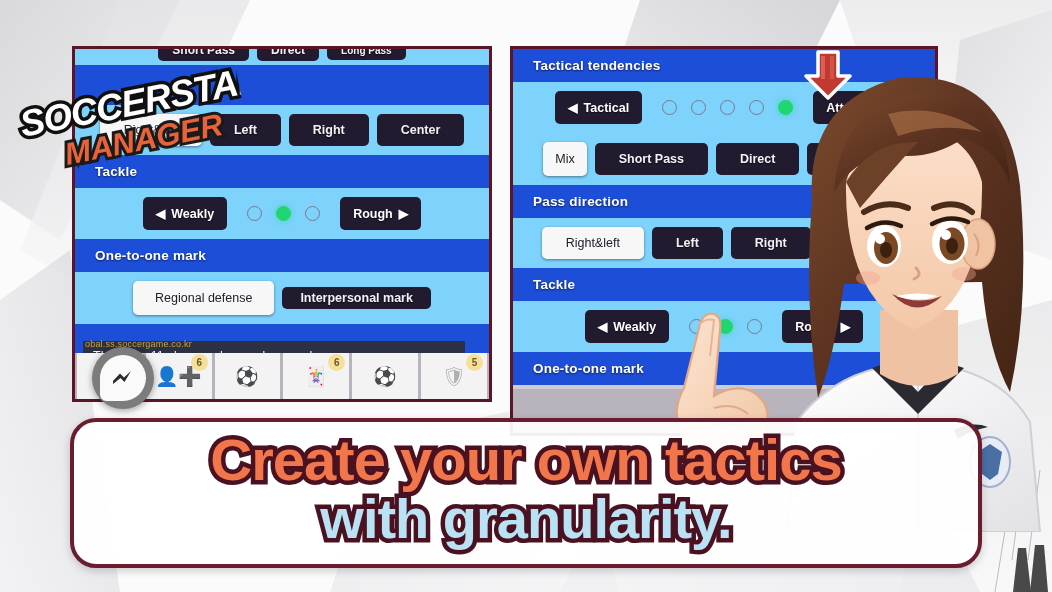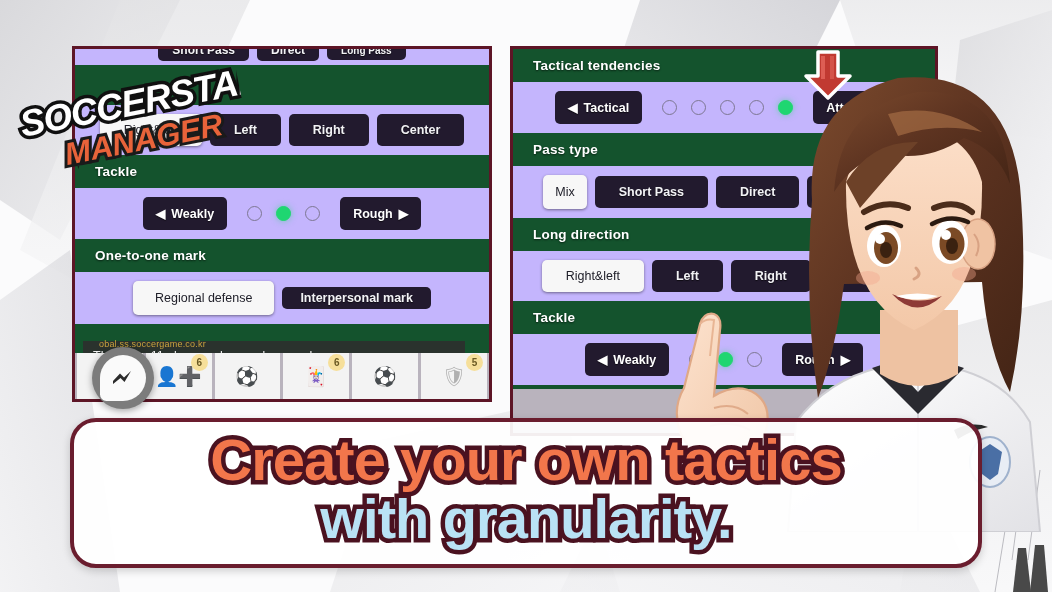--- a/index.html
+++ b/index.html
@@ -26,31 +26,31 @@
 
   .panel-inner { position:relative; width:100%; height:100%; }
 
   
   .streaks { position:absolute; inset:0; pointer-events:none; }
   .streaks svg { width:100%; height:100%; }
 
   
   .hdr-row {
     position:relative;
-    background:#14532d;
+    background:#1d4ed8;
     padding:9px 0 9px 20px;
     color:#ffffff;
     font-weight:bold;
     font-size:13.5px;
     letter-spacing:.2px;
     text-shadow:0 1px 2px rgba(0,0,0,.6);
   }
   .ctl-row {
     position:relative;
-    background:#c4b5fd;
+    background:#7dd3fc;
     padding:9px 0;
     display:flex;
     align-items:center;
     justify-content:center;
     gap:8px;
     min-height:48px;
   }
 
   
   .seg {
@@ -91,21 +91,21 @@
     position:absolute; left:8px; right:24px; top:292px;
     background:rgba(45,45,45,.88);
     color:#efefef; font-size:12.5px;
     padding:6px 10px;
     line-height:1.45;
   }
   .toast .l2 { opacity:.85; }
 
   
   .url-line {
-    position:absolute; left:24px; bottom:50px;
+    position:absolute; left:10px; bottom:50px;
     color:#caa23d; font-size:9px; letter-spacing:.2px;
   }
   .home-bar {
     position:absolute; left:50%; transform:translateX(-50%);
     bottom:34px; width:160px; height:4px; background:#f2f2f2; border-radius:3px;
   }
   .tray {
     position:absolute; left:0; right:0; bottom:0; height:46px;
     background:#b9b3bd; display:flex; gap:3px; padding:0 2px;
   }
@@ -328,30 +328,29 @@
         <div class="dot"></div>
         <div class="dot"></div>
         <div class="dot on"></div>
       </div>
       <div class="sl-btn">
         <span>Attack</span>
         <span>▶</span>
       </div>
     </div>
 
-    <div class="hdr-row">Pass type</div>
 
     <div class="ctl-row">
       <div class="seg sel" style="padding:10px 12px;">Mix</div>
       <div class="seg">Short Pass</div>
       <div class="seg">Direct</div>
       <div class="seg">Long Pa</div>
     </div>
 
-    <div class="hdr-row">Long direction</div>
+    <div class="hdr-row">Pass direction</div>
 
     <div class="ctl-row">
       <div class="seg sel">Right&amp;left</div>
       <div class="seg">Left</div>
       <div class="seg">Right</div>
       <div class="seg">Center</div>
     </div>
 
     <div class="hdr-row">Tackle</div>
 

